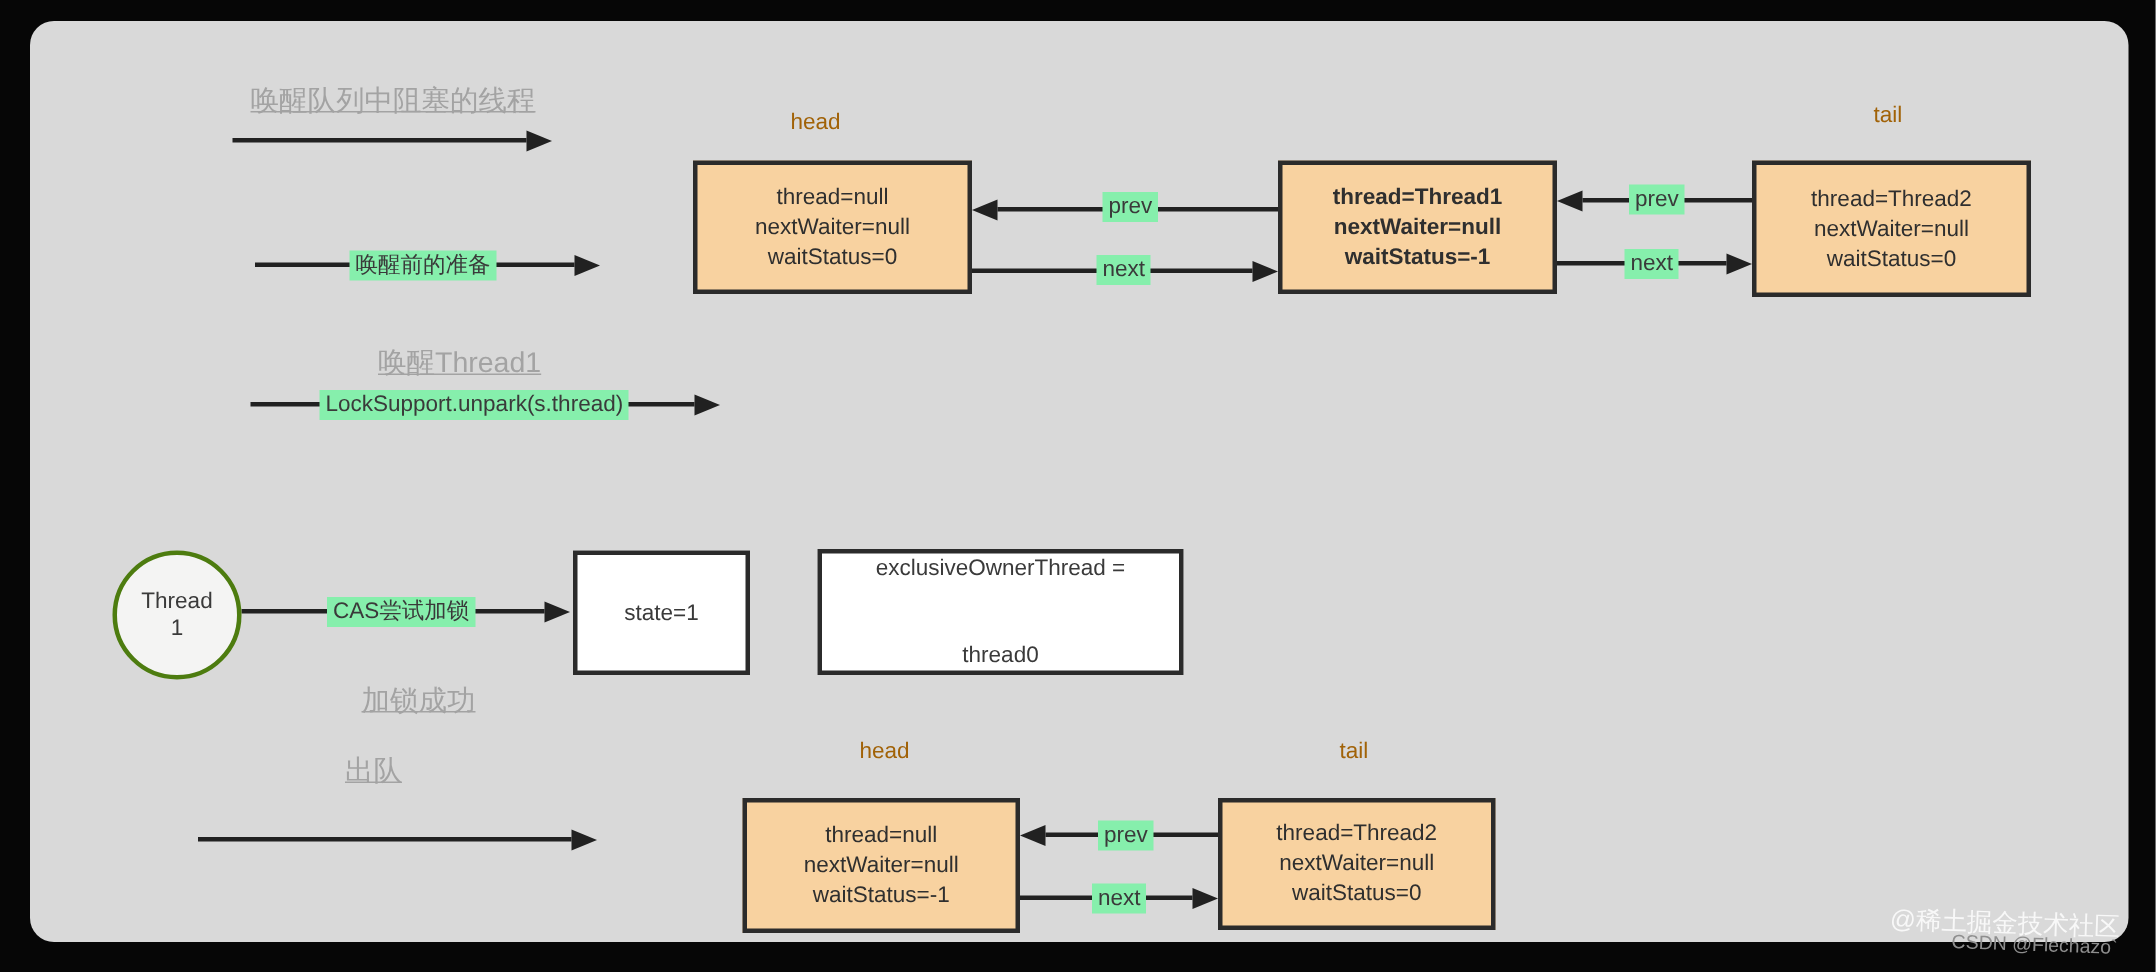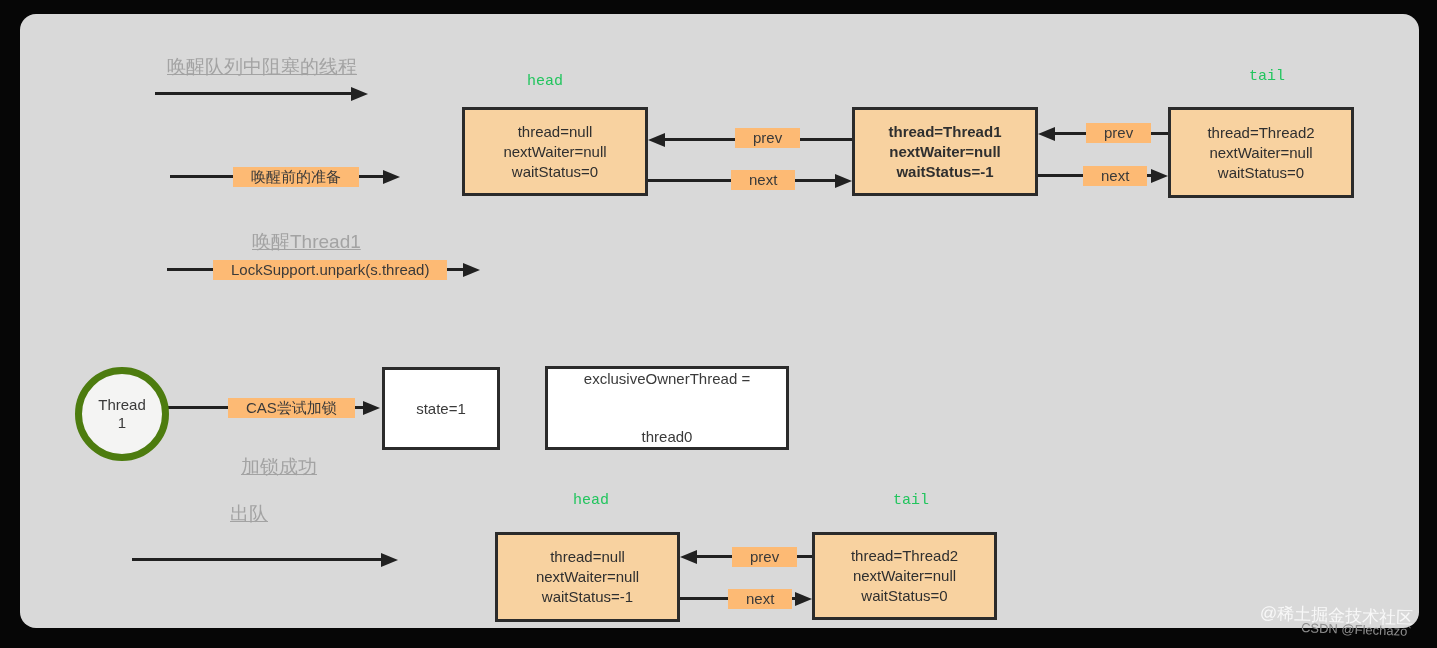--- a/index.html
+++ b/index.html
@@ -11,21 +11,21 @@
   }
   .panel{
     position:absolute;left:20px;top:14px;width:1399px;height:614px;
     background:#d9d9d9;border-radius:16px;
   }
   .txt{
     position:absolute;color:#a3a3a3;font-size:19px;white-space:nowrap;text-decoration:underline;
   }
   .lbl{
     position:absolute;color:#3a3a3a;font-size:15px;white-space:nowrap;
-    background:#fdba74;padding:0 18px;line-height:20px;z-index:5;
+    background:#86efac;padding:0 4px;line-height:20px;z-index:5;
   }
   .arrow{
     position:absolute;height:3px;background:#212121;z-index:2;
   }
   .arr-r::after{
     content:"";position:absolute;right:-17px;top:50%;transform:translateY(-50%);
     border-left:17px solid #212121;border-top:7px solid transparent;border-bottom:7px solid transparent;
   }
   .arr-l::before{
     content:"";position:absolute;left:-17px;top:50%;transform:translateY(-50%);
@@ -36,25 +36,25 @@
     display:flex;flex-direction:column;justify-content:center;align-items:center;
     color:#2f2f2f;font-size:15px;line-height:20px;text-align:center;z-index:3;
   }
   .whitebox{
     position:absolute;background:#ffffff;border:3px solid #2b2b2b;
     display:flex;flex-direction:column;justify-content:center;align-items:center;
     color:#3a3a3a;font-size:15px;line-height:20px;text-align:center;z-index:3;
   }
   .circle{
     position:absolute;left:75px;top:367px;width:80px;height:80px;border-radius:50%;
-    background:#f4f4f3;border:7px solid #4d7c0f;
+    background:#f4f4f3;border:3px solid #4d7c0f;
     display:flex;flex-direction:column;justify-content:center;align-items:center;
     color:#3a3a3a;font-size:15px;line-height:18px;z-index:3;
   }
-  .queue-title{position:absolute;color:#22c55e;font-size:15px;font-family:Liberation Mono, monospace;}
+  .queue-title{position:absolute;color:#a16207;font-size:15px;}
   .wm1{
     position:absolute;right:24px;top:604px;color:rgba(255,255,255,0.82);
     font-size:17px;white-space:nowrap;transform:rotate(2deg);z-index:8;
   }
   .wm2{
     position:absolute;right:25px;top:622px;color:#8e8e8e;
     font-size:13px;white-space:nowrap;transform:rotate(2deg);z-index:8;
   }
 </style>
 </head>
@@ -100,21 +100,21 @@
 <div class="lbl" style="left:1086px;top:123px;">prev</div>
 <div class="arrow arr-r" style="left:1038px;top:174px;width:113px;"></div>
 <div class="lbl" style="left:1083px;top:166px;">next</div>
 
 <div class="circle">
   <div>Thread</div>
   <div>1</div>
 </div>
 
 <div class="arrow arr-r" style="left:161px;top:406px;width:202px;"></div>
-<div class="lbl" style="left:228px;top:398px;">CAS尝试加锁</div>
+<div class="lbl" style="left:218px;top:398px;">CAS尝试加锁</div>
 <div class="txt" style="left:241px;top:430px;margin-top:24px;">加锁成功</div>
 
 <div class="whitebox" style="left:382px;top:367px;width:112px;height:77px;">
   <div>state=1</div>
 </div>
 
 <div class="whitebox" style="left:545px;top:366px;width:238px;height:78px;justify-content:space-between;">
   <div>exclusiveOwnerThread =</div>
   <div>thread0</div>
 </div>

